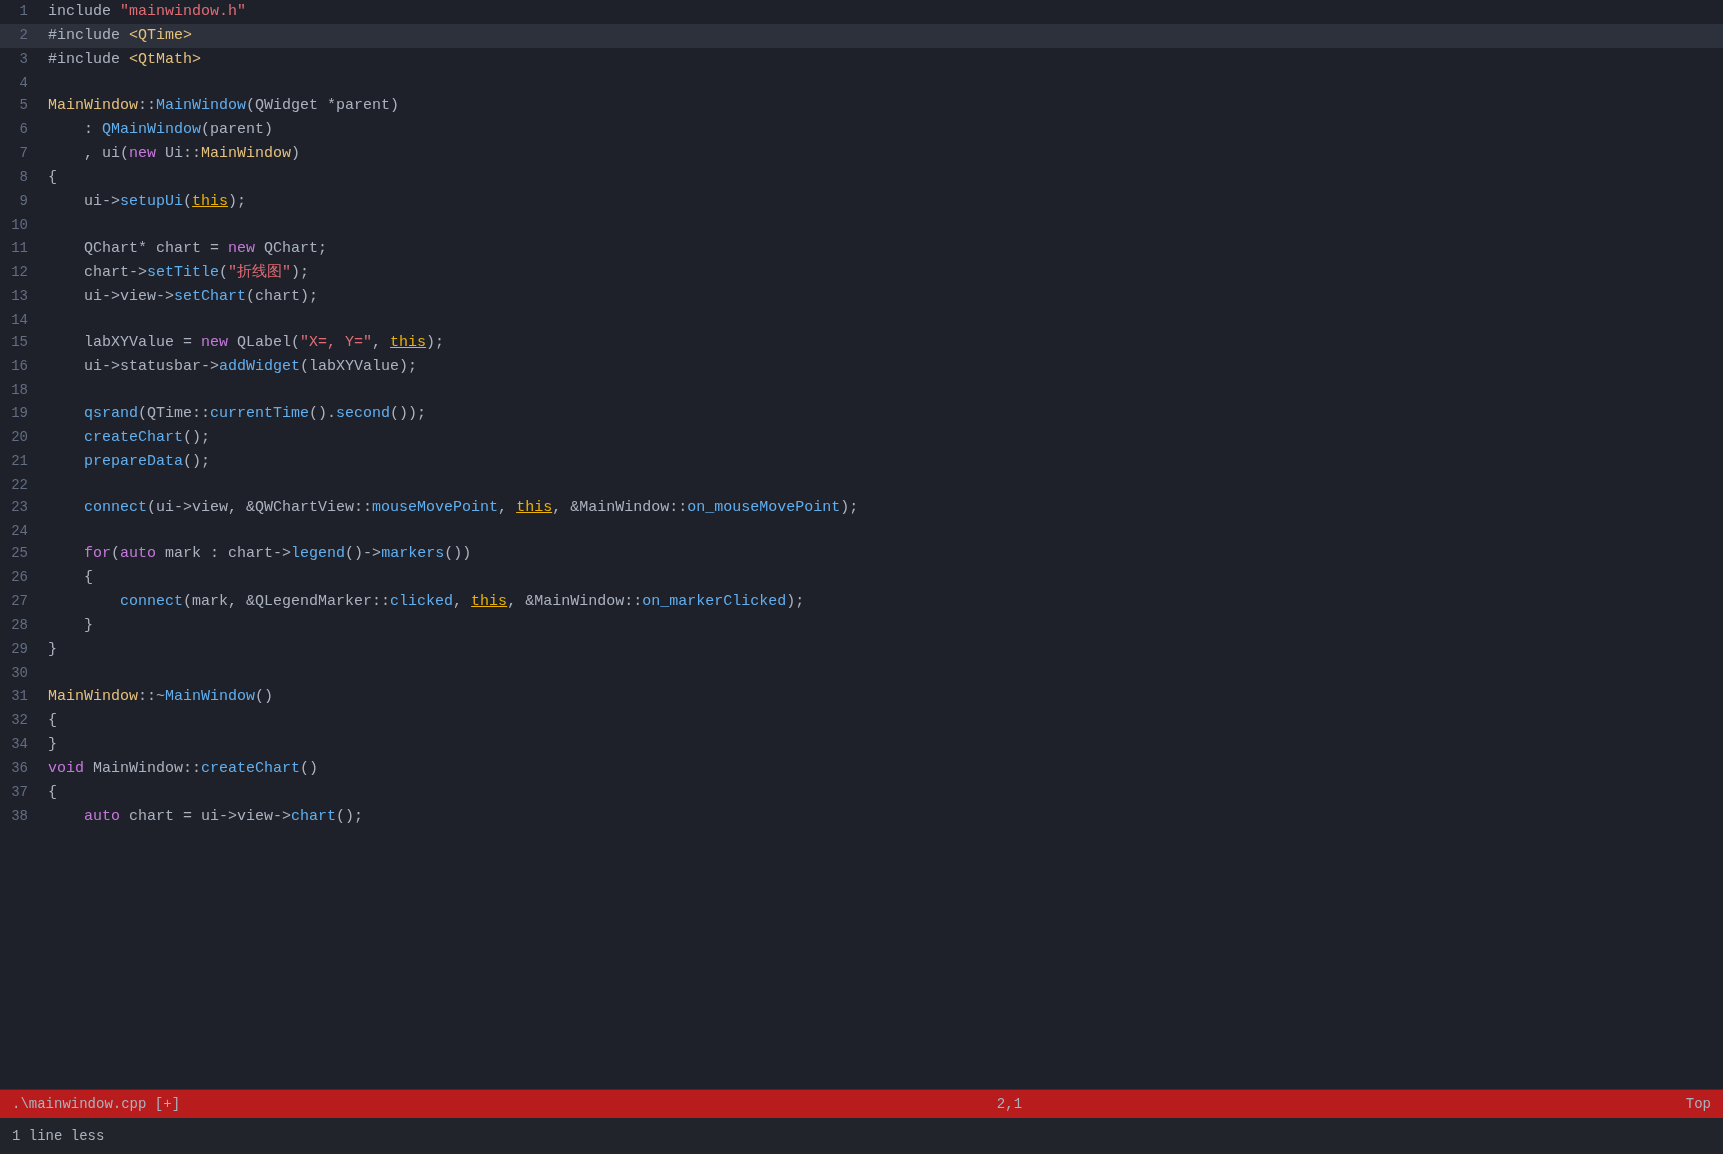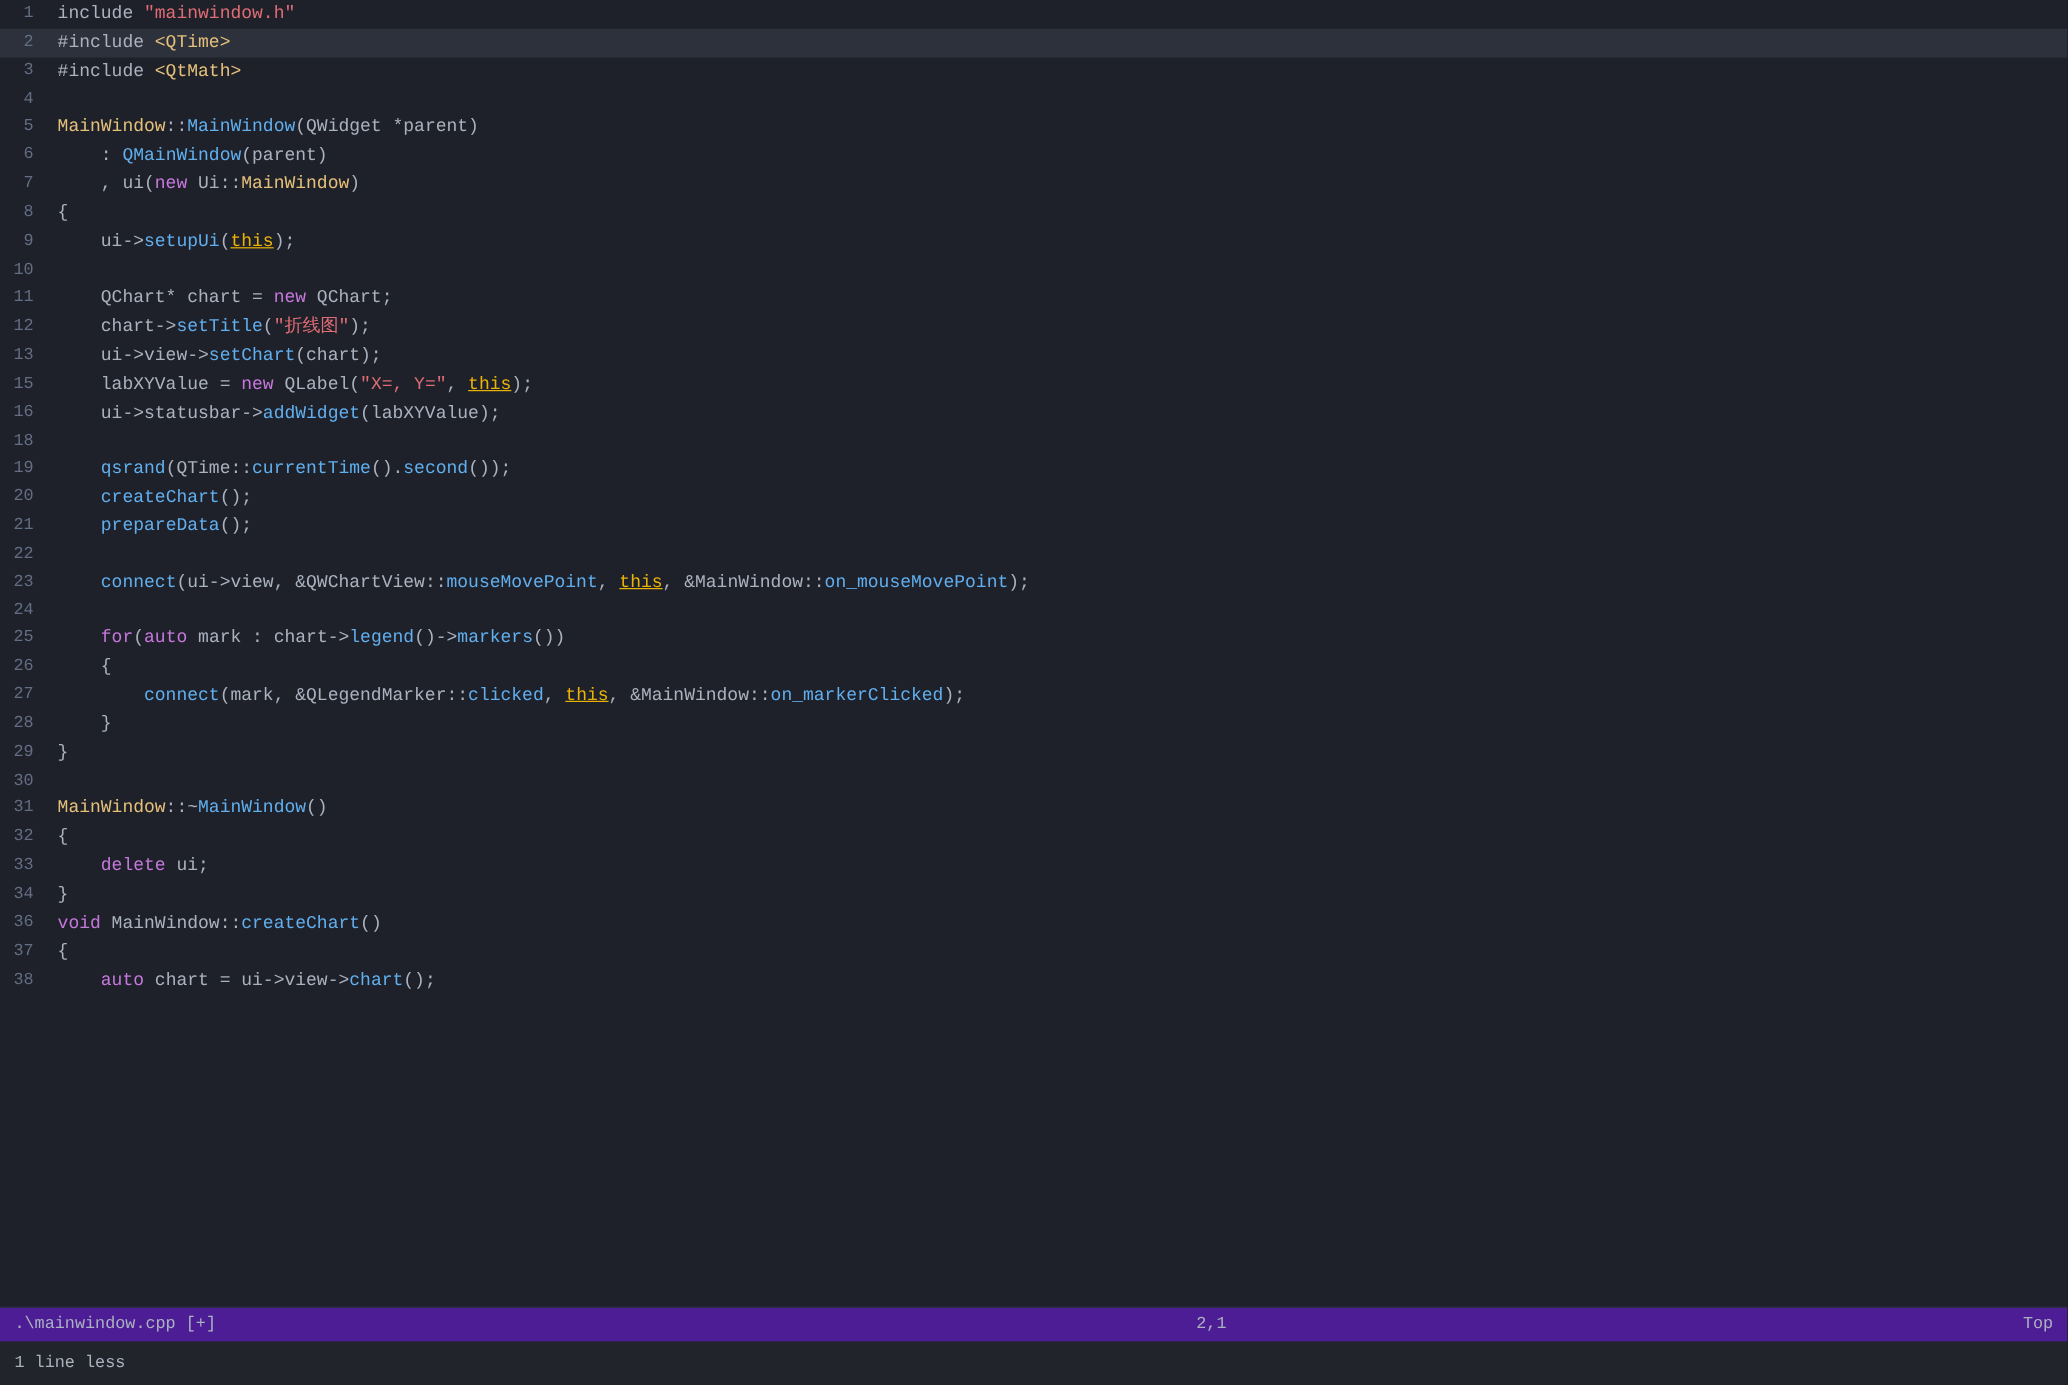--- a/index.html
+++ b/index.html
@@ -67,21 +67,21 @@
     .this-kw { color: #eab308; text-decoration: underline; } 
     .num { color: #d19a66; }
     .plain { color: #abb2bf; }
     .new-kw { color: #c678dd; }
     .delete-kw { color: #c678dd; }
     .for-kw { color: #c678dd; }
     .auto-kw { color: #c678dd; }
     .void-kw { color: #c678dd; }
 
     .status-bar {
-      background-color: #4c1d95;
+      background-color: #b91c1c;
       color: #abb2bf;
       padding: 14px 12px;
       font-size: 14px;
       display: flex;
       justify-content: space-between;
       align-items: center;
       height: 28px;
       border-top: 1px solid #2c313c;
     }
 
@@ -169,20 +169,24 @@
         <tr>
           <td class="line-number">12</td>
           <td class="line-content"><span class="plain">    chart-&gt;</span><span class="fn">setTitle</span><span class="plain">(</span><span class="str-red">"折线图"</span><span class="plain">);</span></td>
         </tr>
 
         <tr>
           <td class="line-number">13</td>
           <td class="line-content"><span class="plain">    ui-&gt;view-&gt;</span><span class="fn">setChart</span><span class="plain">(chart);</span></td>
         </tr>
 
+        <tr>
+          <td class="line-number">14</td>
+          <td class="line-content"></td>
+        </tr>
 
         <tr>
           <td class="line-number">15</td>
           <td class="line-content"><span class="plain">    labXYValue = </span><span class="new-kw">new</span><span class="plain"> QLabel(</span><span class="str-red">"X=, Y="</span><span class="plain">, </span><span class="this-kw">this</span><span class="plain">);</span></td>
         </tr>
 
         <tr>
           <td class="line-number">16</td>
           <td class="line-content"><span class="plain">    ui-&gt;statusbar-&gt;</span><span class="fn">addWidget</span><span class="plain">(labXYValue);</span></td>
         </tr>
@@ -256,24 +260,20 @@
         <tr>
           <td class="line-number">31</td>
           <td class="line-content"><span class="cls">MainWindow</span><span class="plain">::~</span><span class="fn">MainWindow</span><span class="plain">()</span></td>
         </tr>
 
         <tr>
           <td class="line-number">32</td>
           <td class="line-content"><span class="plain">{</span></td>
         </tr>
 
-        <tr>
-          <td class="line-number">33</td>
-          <td class="line-content"><span class="plain">    </span><span class="delete-kw">delete</span><span class="plain"> ui;</span></td>
-        </tr>
 
         <tr>
           <td class="line-number">34</td>
           <td class="line-content"><span class="plain">}</span></td>
         </tr>
 
 
         <tr>
           <td class="line-number">36</td>
           <td class="line-content"><span class="void-kw">void</span><span class="plain"> MainWindow::</span><span class="fn">createChart</span><span class="plain">()</span></td>

